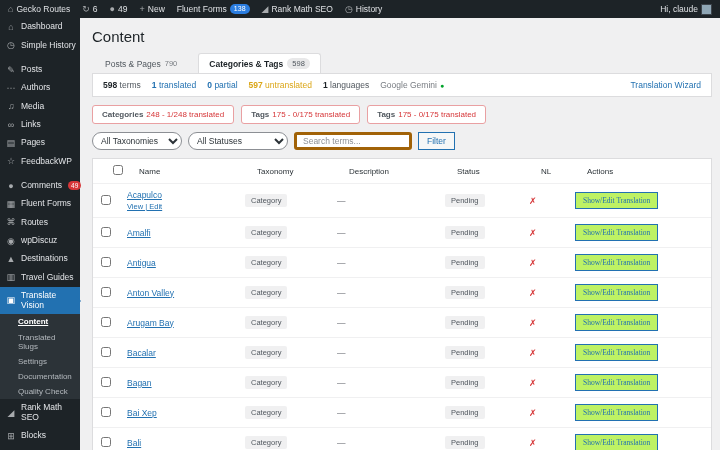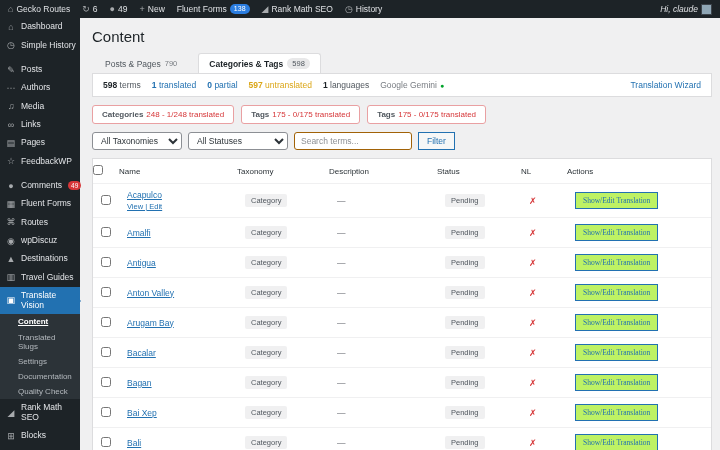--- a/index.html
+++ b/index.html
@@ -5,21 +5,21 @@
   * { margin:0; padding:0; box-sizing:border-box; }
   html,body { width:720px; height:450px; overflow:hidden; }
   body { font-family:"Liberation Sans", sans-serif; background:#f0f0f1; color:#1d2327; }
 
   
   .adminbar { position:absolute; top:0; left:0; right:0; height:18px; background:#1d2327;
     display:flex; align-items:center; gap:12px; padding:0 8px; font-size:8.5px; color:#dfe1e4; z-index:20; }
   .ab-item { display:flex; align-items:center; gap:3px; cursor:pointer; white-space:nowrap; }
   .ab-icon { color:#a7aaad; font-size:9px; line-height:1; }
   .ab-badge { background:#2b7de0; color:#fff; border-radius:7px; padding:0 4px; font-size:7px; line-height:10px; }
-  .ab-right { margin-left:auto; display:flex; align-items:flex-start; gap:4px;font-style:italic; }
+  .ab-right { margin-left:auto; display:flex; align-items:flex-start; gap:4px; }
   .ab-avatar { width:11px; height:11px; background:#8fa6b5; border:1px solid #3c434a; }
 
   
   .sidebar { position:absolute; top:18px; left:0; bottom:0; width:80px; background:#1d2327;
     font-size:8.5px; color:#e2e4e7; z-index:10; }
   .menu-item { position:relative; display:flex; align-items:center; gap:5px; padding:4px 4px 4px 6px;
     cursor:pointer; line-height:1.15; }
   .menu-item .mi-icon { width:10px; text-align:center; color:#a7aaad; font-size:9px; flex:0 0 10px; }
   .menu-item .mi-badge:empty, .mi-links:empty { display:none; }
   .menu-item .mi-badge { background:#d63638; color:#fff; border-radius:8px; font-size:6.5px;
@@ -54,32 +54,32 @@
   .engine .dot { color:#00a32a; font-size:7px; }
   .wizard { margin-left:auto; color:#2271b1; cursor:pointer; }
 
   .taxrow { display:flex; gap:7px; margin-bottom:8px; }
   .taxbtn { background:#fff; border:1px solid #e9a0a2; border-radius:3px; padding:4px 9px;
     font-size:8px; color:#50575e; cursor:pointer; display:flex; gap:3px; align-items:center; }
   .taxbtn .tb-detail { color:#d63638; }
 
   .filterrow { display:flex; gap:6px; margin-bottom:8px; align-items:center; }
   .filterrow select { font-family:"Liberation Sans", sans-serif; font-size:8.5px; color:#2c3338;
-    border:1px solid #8c8f94; border-radius:3px; background:#fff; padding:2px 4px; height:18px; }
+    border:1px solid #8c8f94; border-radius:9px; background:#fff; padding:2px 4px; height:18px; }
   .filterrow select.tax { width:90px; } .filterrow select.stat { width:100px; }
-  .filterrow input { font-family:"Liberation Sans", sans-serif; font-size:8.5px; border:1px solid #a16207;
+  .filterrow input { font-family:"Liberation Sans", sans-serif; font-size:8.5px; border:3px solid #a16207;
     border-radius:3px; padding:2px 6px; width:118px; height:18px; color:#2c3338; }
   .filterrow input::placeholder { color:#8c8f94; }
   .btn-filter { font-family:"Liberation Sans", sans-serif; font-size:8.5px; color:#2271b1; background:#f6f7f7;
     border:1px solid #2271b1; border-radius:0; padding:2px 8px; height:18px; cursor:pointer; }
 
   .table { background:#fff; border:1px solid #dcdcde; }
   .trow { display:grid; grid-template-columns:26px 118px 92px 108px 84px 46px 1fr;
     align-items:center; padding:6px 0 6px 8px; border-top:1px solid #f0f0f1; font-size:8.5px; }
-  .trow.head { border-top:none; font-size:8px; color:#2c3338; padding:6px 0 6px 0; }
+  .trow.head { border-top:none; font-size:8px; color:#2c3338; padding:6px 0 6px 20px; }
   .trow input[type=checkbox] { width:10px; height:10px; margin:0; }
   .cell-name a { color:#2271b1; text-decoration:underline; cursor:pointer; }
   .mi-links { display:block; font-size:7.5px; color:#2271b1; margin-top:2px; text-decoration:underline; cursor:pointer; }
   .pill { display:inline-block; background:#f0f0f1; border-radius:2px; padding:2px 6px;
     font-size:7.5px; color:#50575e; }
   .dash { color:#787c82; }
   .nl-x { color:#d63638; font-size:9px; }
   .btn-action { font-family:Liberation Serif, serif; font-size:7.5px; color:#2271b1; background:#bef264;
     border:1px solid #2271b1; border-radius:0; padding:3px 7px; cursor:pointer; }
 </style>

